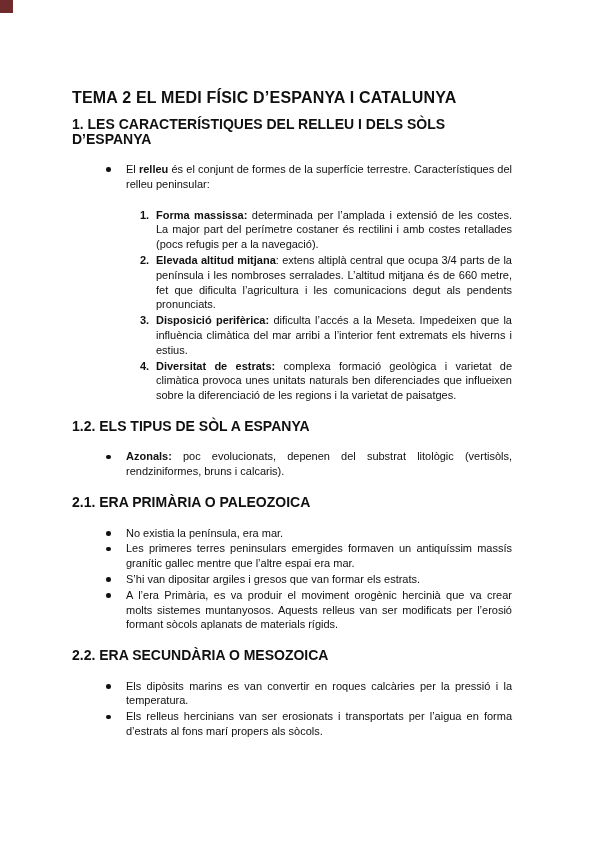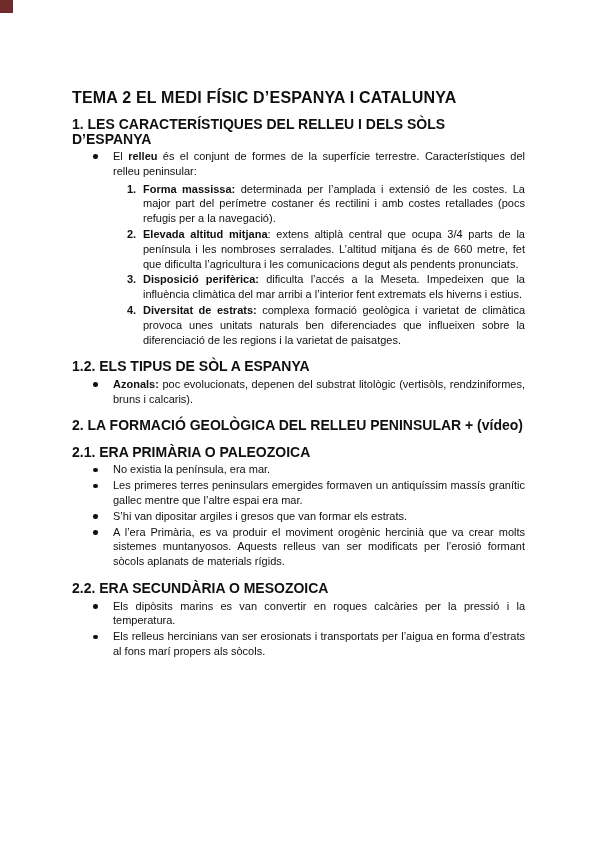--- a/index.html
+++ b/index.html
@@ -7,21 +7,21 @@
     position:relative; width:600px; height:848px; background:#ffffff;
     font-family:"Liberation Sans","DejaVu Sans",sans-serif;
     color:#101010; overflow:hidden;
   }
   .corner-mark { position:absolute; left:0; top:0; width:13px; height:13px; }
   .content { position:absolute; left:72px; top:90px; width:456px; }
   .title { font-weight:bold; font-size:16px; line-height:16px; margin:0 0 11px 0; letter-spacing:0.2px; }
   .h { font-weight:bold; font-size:14px; line-height:14.5px; }
   .sec { margin-top:12px; }
   .sec.first { margin-top:0; }
-  ul, ol { margin:3px; padding:0; list-style:none; }
+  ul, ol { margin:16px; padding:0; list-style:none; }
   li, .body { font-size:11px; line-height:14.8px; }
   .jt { text-align:justify; }
   .li1 { position:relative; padding-left:38px; margin-top:1px; }
   .li1::before {
     content:""; position:absolute; left:18px; top:5.4px;
     width:4.6px; height:4.6px; border-radius:50%; background:#101010;
   }
   .li2 { position:relative; padding-left:68px; margin-top:1px; }
   .li2.circle::before {
     content:""; position:absolute; left:53px; top:4.8px;
@@ -55,21 +55,20 @@
     </div>
 
     <div class="sec">
       <div class="h">1.2. ELS TIPUS DE SÒL A ESPANYA</div>
       <ul>
         <li class="li1 jt"><b>Azonals:</b><span> poc evolucionats, depenen del substrat litològic (vertisòls, rendziniformes, bruns i calcaris).</span></li>
       </ul>
     </div>
 
     <div class="sec">
-      <div class="h">2. LA FORMACIÓ GEOLÒGICA DEL RELLEU PENINSULAR + (vídeo)</div>
     </div>
 
     <div class="sec">
       <div class="h">2.1. ERA PRIMÀRIA O PALEOZOICA</div>
       <ul>
         <li class="li1 jt"><span>No existia la península, era mar.</span></li>
         <li class="li1 jt"><span>Les primeres terres peninsulars emergides formaven un antiquíssim massís granític gallec mentre que l’altre espai era mar.</span></li>
         <li class="li1 jt"><span>S’hi van dipositar argiles i gresos que van formar els estrats.</span></li>
         <li class="li1 jt"><span>A l’era Primària, es va produir el moviment orogènic hercinià que va crear molts sistemes muntanyosos. Aquests relleus van ser modificats per l’erosió formant sòcols aplanats de materials rígids.</span></li>
       </ul>

